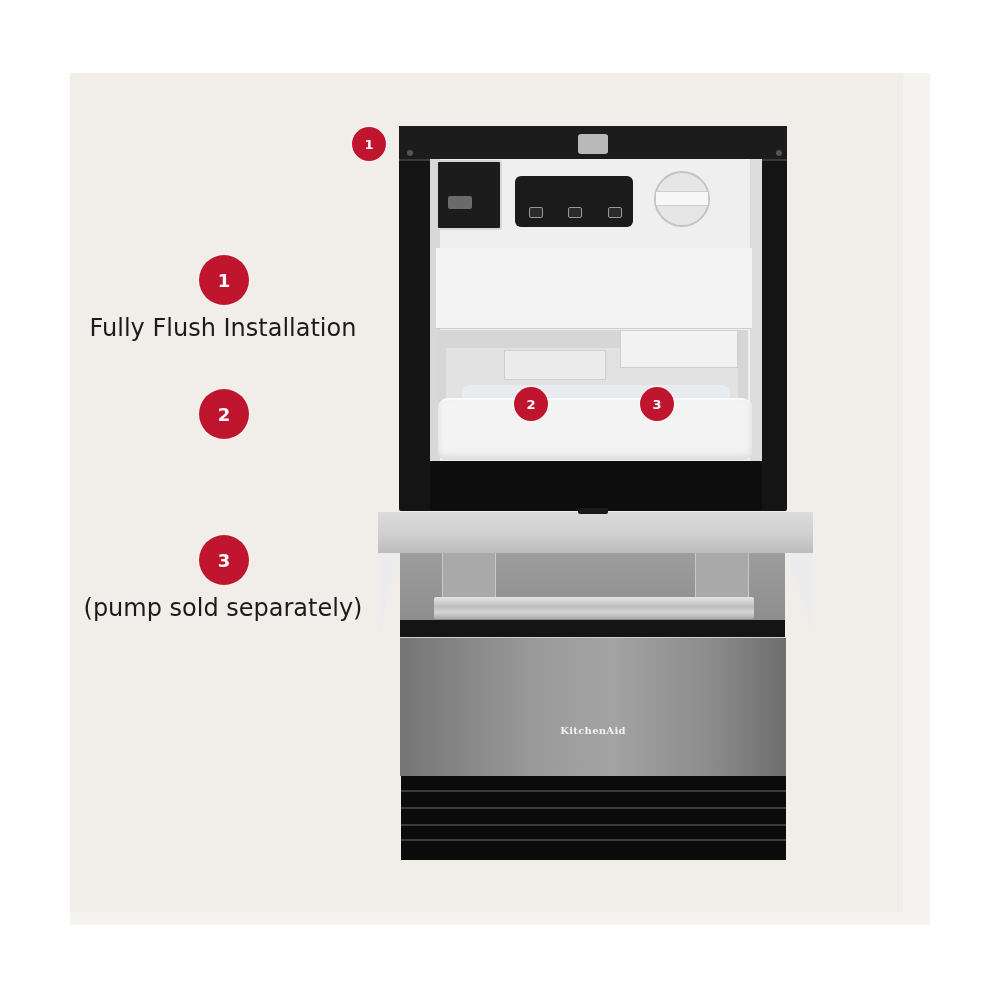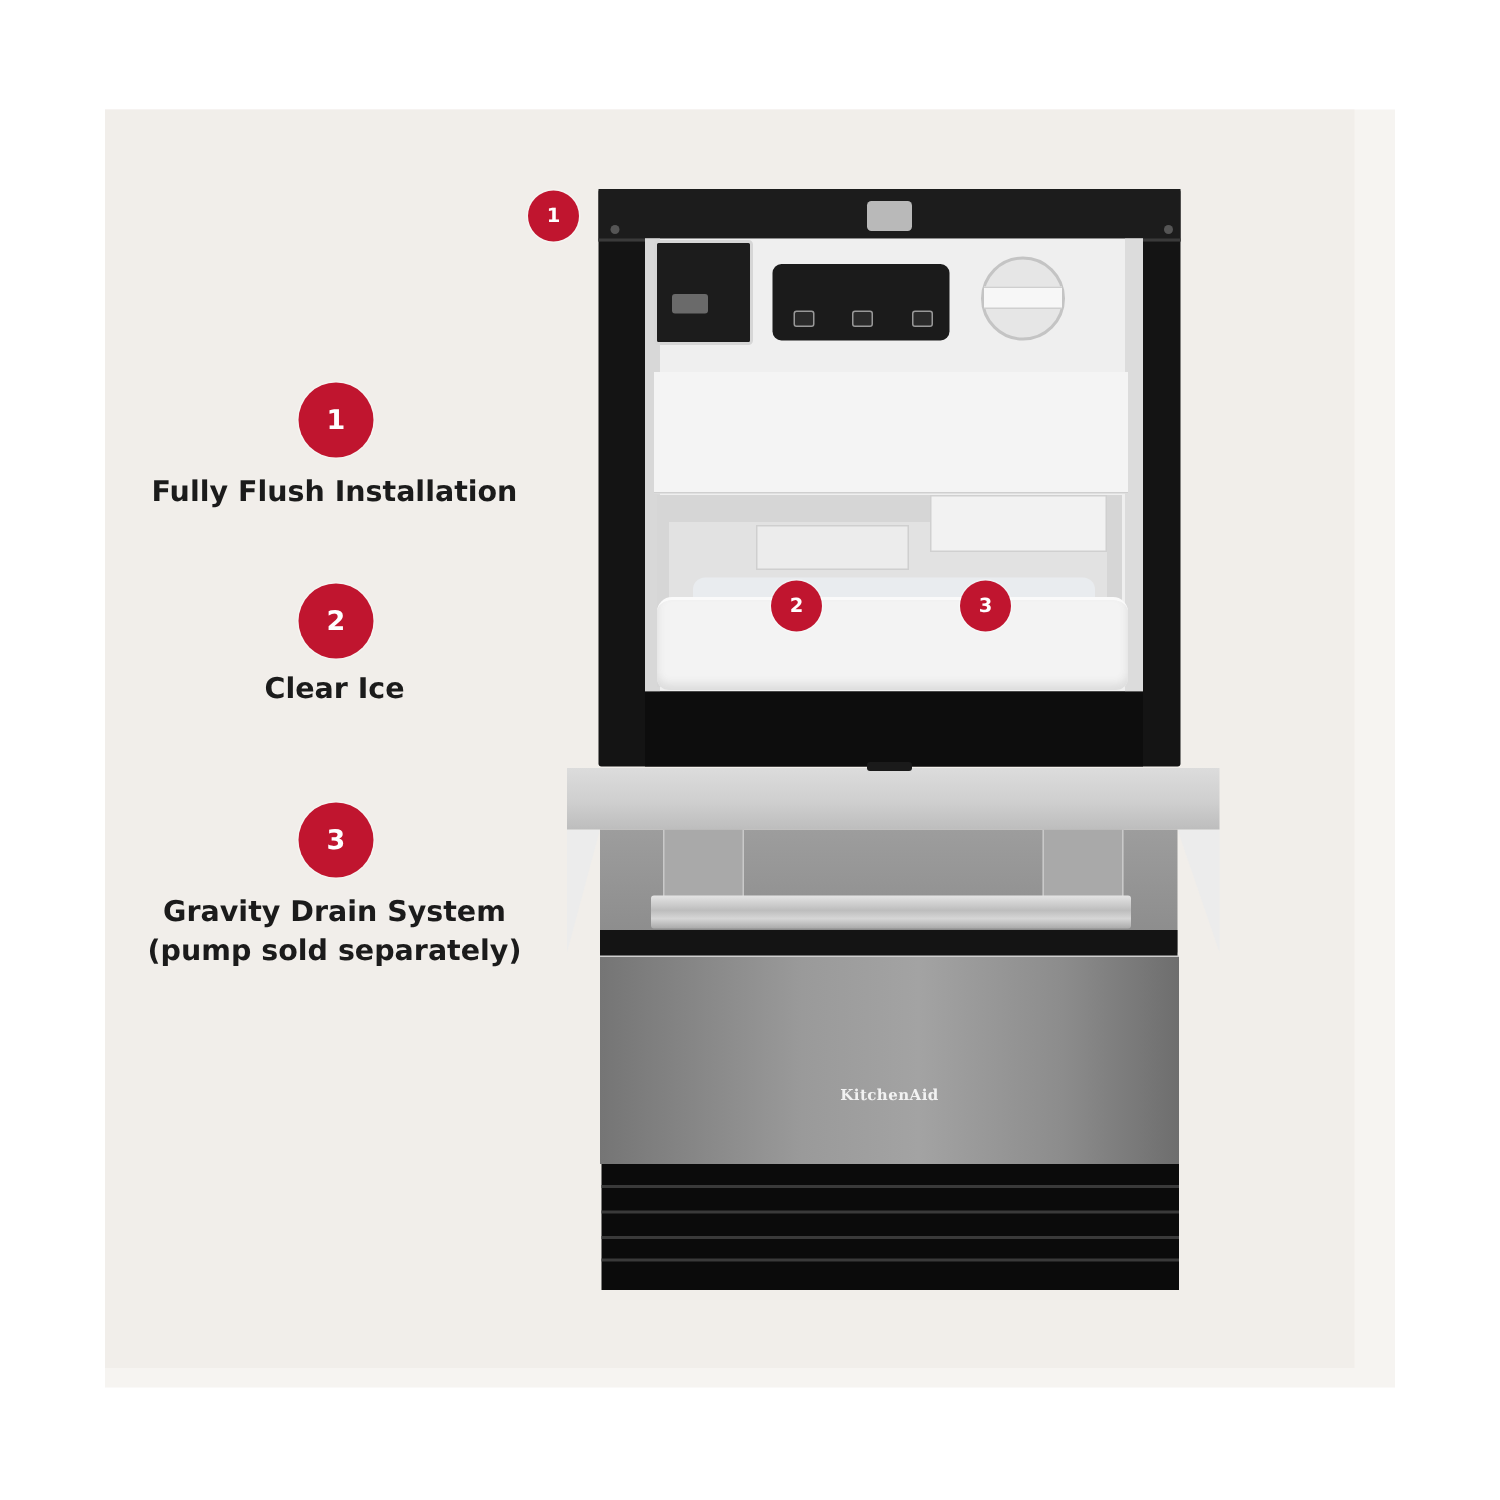--- a/index.html
+++ b/index.html
@@ -12,21 +12,21 @@
   #panel { left:70px; top:73px; width:833px; height:839px; background:#f1eeea; }
 
   
   .badge { position:absolute; border-radius:50%; background:#c0152f; color:#fff; font-weight:bold;
            display:flex; align-items:center; justify-content:center;
            box-shadow:0 0 0 1px rgba(255,255,255,0.35); }
   .badge.lg { width:50px; height:50px; font-size:18px; }
   .badge.sm { width:34px; height:34px; font-size:13px; }
 
   .feature-label { position:absolute; left:70px; width:306px; text-align:center; color:#1b1b1b;
-                   font-weight:bold; font-size:19px; line-height:26px; }
+                   font-weight:normal; font-size:24px; line-height:26px; }
 
   
   #frame { left:399px; top:126px; width:388px; height:385px; background:#141414; border-radius:2px; }
   #frame-top { left:399px; top:126px; width:388px; height:33px; background:#1c1c1c;
                border-bottom:2px solid #3a3a3a; }
   #logo-plate { left:578px; top:134px; width:30px; height:20px; background:#b9b9b9; border-radius:3px; }
   .screw { position:absolute; width:6px; height:6px; border-radius:50%; background:#555; }
 
   #interior { left:430px; top:159px; width:332px; height:302px; background:#efefef; }
   #interior-shadow-l { left:430px; top:159px; width:10px; height:302px; background:#d8d8d8; }
@@ -84,26 +84,24 @@
 <div class="abs" id="panel-outer"></div>
 <div class="abs" id="panel"></div>
 
 <div class="badge lg" style="left:199px; top:255px;">1</div>
 <div class="feature-label" style="top:315px;">
   <div>Fully Flush Installation</div>
 </div>
 
 <div class="badge lg" style="left:199px; top:389px;">2</div>
 <div class="feature-label" style="top:446px;">
-  <div>Clear Ice</div>
 </div>
 
 <div class="badge lg" style="left:199px; top:535px;">3</div>
 <div class="feature-label" style="top:595px;">
-  <div>Gravity Drain System</div>
   <div>(pump sold separately)</div>
 </div>
 
 <div>
   <div class="abs" id="frame"></div>
   <div class="abs" id="frame-top"></div>
   <div class="abs" id="logo-plate"></div>
   <div class="screw" style="left:407px; top:150px;"></div>
   <div class="screw" style="left:776px; top:150px;"></div>
 

